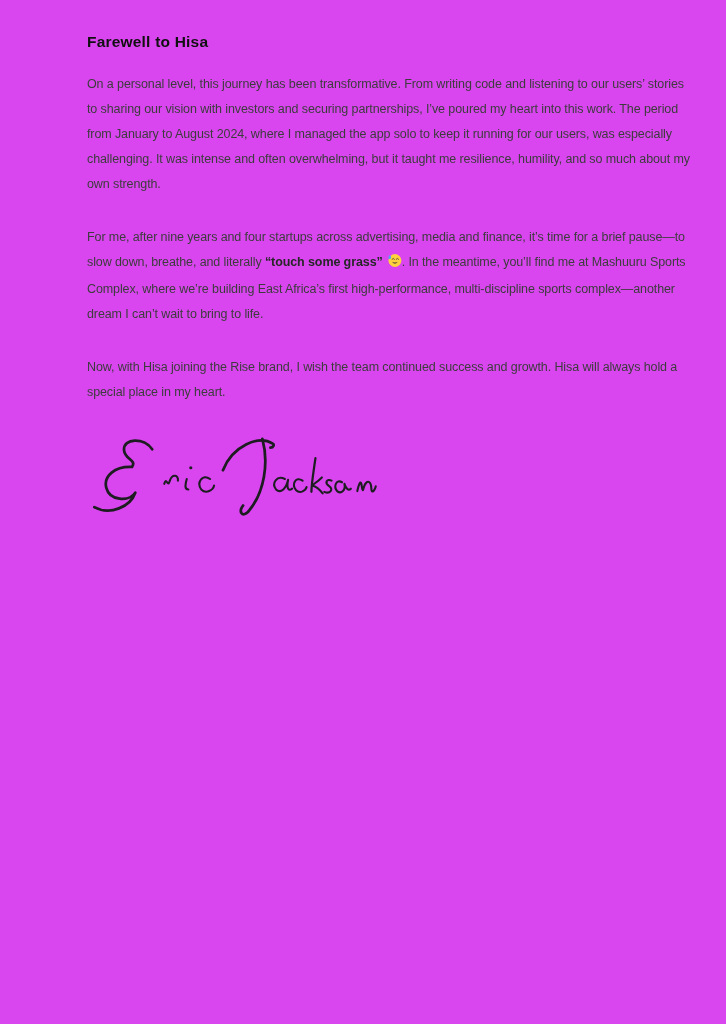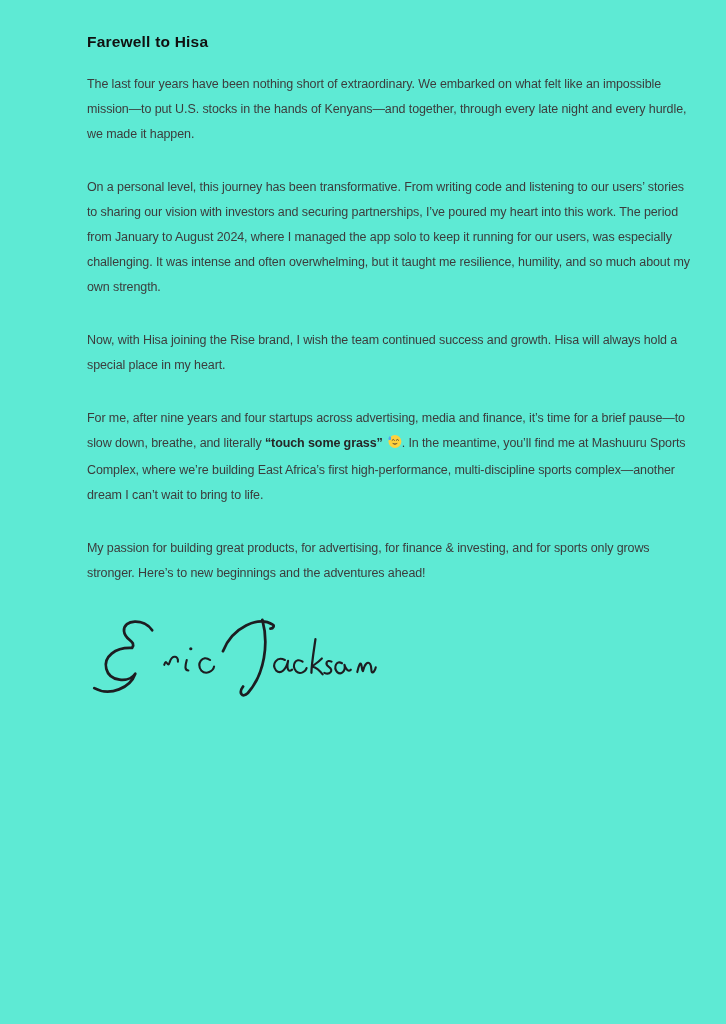--- a/index.html
+++ b/index.html
@@ -5,21 +5,21 @@
   * { margin: 0; padding: 0; box-sizing: border-box; }
   html, body { background: #ffffff; }
   body {
     font-family: "Liberation Sans", "DejaVu Sans", sans-serif;
     -webkit-font-smoothing: antialiased;
   }
   .page {
     position: relative;
     width: 726px;
     height: 1024px;
-    background: #5eead4;
+    background: #d946ef;
     padding: 33px 34px 40px 87px;
     overflow: hidden;
   }
   .letter-title {
     font-size: 15.5px;
     font-weight: 700;
     color: #101010;
     letter-spacing: 0.2px;
     margin: 0 0 21px 0;
   }
@@ -47,36 +47,34 @@
   }
   .signature-block svg { display: block; }
 </style>
 </head>
 <body>
 
 <div class="page">
 
   <h1 class="letter-title">Farewell to Hisa</h1>
 
-  <p class="para">The last four years have been nothing short of extraordinary. We embarked on what felt like an impossible mission—to put U.S. stocks in the hands of Kenyans—and together, through every late night and every hurdle, we made it happen.</p>
 
 
   <p class="para">On a personal level, this journey has been transformative. From writing code and listening to our users’ stories to sharing our vision with investors and securing partnerships, I’ve poured my heart into this work. The period from January to August 2024, where I managed the app solo to keep it running for our users, was especially challenging. It was intense and often overwhelming, but it taught me resilience, humility, and so much about my own strength.</p>
-
-  <p class="para">Now, with Hisa joining the Rise brand, I wish the team continued success and growth. Hisa will always hold a special place in my heart.</p>
 
   <p class="para"><span>For me, after nine years and four startups across advertising, media and finance, it’s time for a brief pause—to slow down, breathe, and literally </span><span class="bold-phrase">“touch some grass”</span><span class="emoji" aria-label="😅"><svg width="15" height="15" viewBox="0 0 36 36" aria-hidden="false">
         <circle cx="19" cy="18" r="15.5" fill="#ffd23e"></circle>
         <path d="M12 15 q3 -4.5 6 0" stroke="#5a4632" stroke-width="2.2" fill="none" stroke-linecap="round"></path>
         <path d="M22 15 q3 -4.5 6 0" stroke="#5a4632" stroke-width="2.2" fill="none" stroke-linecap="round"></path>
         <path d="M12 21 q7 9.5 14 0 q-7 3.5 -14 0 z" fill="#5a4632"></path>
         <path d="M7 5 q4.5 3.5 2.5 7.5 q-1.2 3 -4.2 1.8 q-3 -1.2 -1.8 -4.2 q1 -2.8 3.5 -5.1 z" fill="#52a9f0"></path>
       </svg></span><span>. In the meantime, you’ll find me at Mashuuru Sports Complex, where we’re building East Africa’s first high-performance, multi-discipline sports complex—another dream I can’t wait to bring to life.</span></p>
 
-  <p class="para">My passion for building great products, for advertising, for finance &amp; investing, and for sports only grows stronger. Here’s to new beginnings and the adventures ahead!</p>
+  <p class="para">Now, with Hisa joining the Rise brand, I wish the team continued success and growth. Hisa will always hold a special place in my heart.</p>
+
 
   <div class="signature-block">
     <svg width="296" height="92" viewBox="0 0 368 114" role="img" aria-label="Eric Jackson">
       <g stroke="#1d1d21" fill="none" stroke-linecap="round" stroke-linejoin="round">
 
         <path d="M86 20 C76 5 50 6 51 21 C52 33 67 33 61 42 C40 41 25 53 29 68 C33 84 57 86 65 74 C59 91 34 103 14 92" stroke-width="3.4"></path>
 
         <path d="M101 63 C104 53 105 69 108 59 C111 50 119 52 118 59" stroke-width="2.6"></path>
 
         <path d="M129 57 C127 64 126 70 131 70" stroke-width="2.6"></path>

